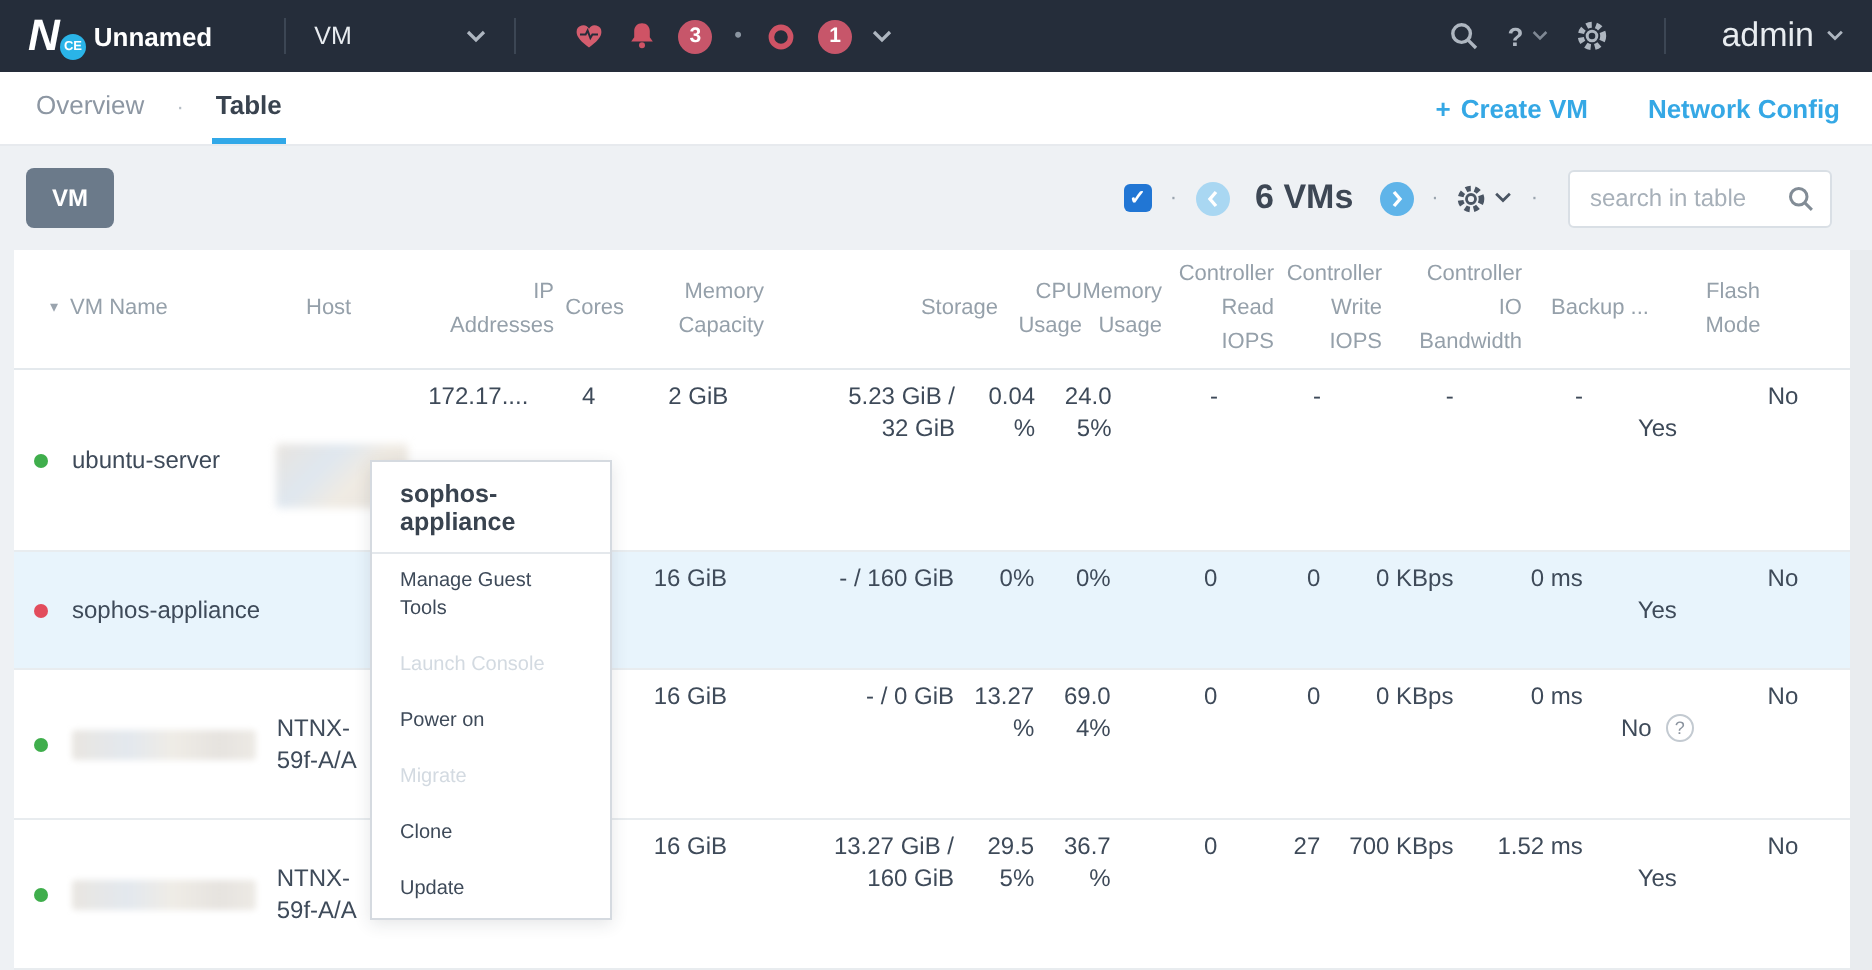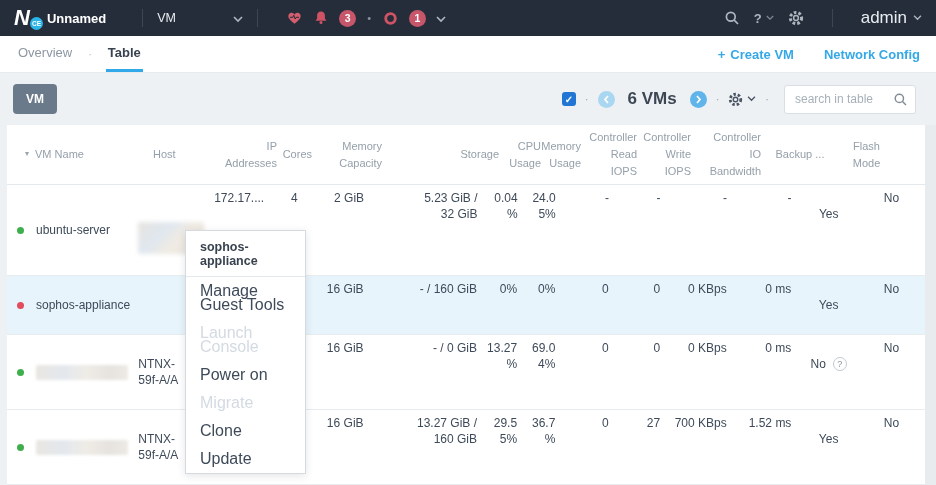--- a/index.html
+++ b/index.html
@@ -73,21 +73,21 @@
   .dot.green{background:#3fae4c;}
   .dot.red{background:#e24c5c;}
   .name-redacted{display:inline-block;width:92px;height:15px;border-radius:2px;background:linear-gradient(90deg,#e9e6e1,#e3e8ee 30%,#efece6 55%,#e6e3df 80%,#edeae5);filter:blur(1.5px);}
   .host-redacted{display:block;width:66px;height:32px;border-radius:2px;background:linear-gradient(135deg,#e8e4df,#dfe7ef 35%,#f0ebe3 60%,#e5e2dd);filter:blur(2px);}
   .help-badge{display:inline-flex;width:14px;height:14px;border:1px solid #c3cad1;border-radius:50%;color:#8a939e;font-size:9px;align-items:center;justify-content:center;margin-left:7px;vertical-align:1px;}
   .scroll-gutter{position:absolute;right:0;top:125px;width:11px;height:360px;background:#e9ecef;}
 
   
   .context-menu{position:absolute;left:185px;top:230px;width:121px;background:#fff;border:1px solid #d5dae0;box-shadow:0 2px 8px rgba(40,50,60,.12);z-index:20;}
   .menu-title{font-size:12.5px;font-weight:700;color:#39434f;padding:9px 14px 8px;border-bottom:1px solid #e4e8ec;}
-  .menu-item{font-size:16px;color:#3e4a59;padding:7px 14px;cursor:pointer;line-height:14px;}
+  .menu-item{font-size:10px;color:#3e4a59;padding:7px 14px;cursor:pointer;line-height:14px;}
   .menu-item.disabled{color:#d3dae1;cursor:default;}
 </style>
 </head>
 <body>
 
 <div class="screen">
 
   <header class="topbar">
     <div class="logo">
       <span class="logo-n">N</span>

